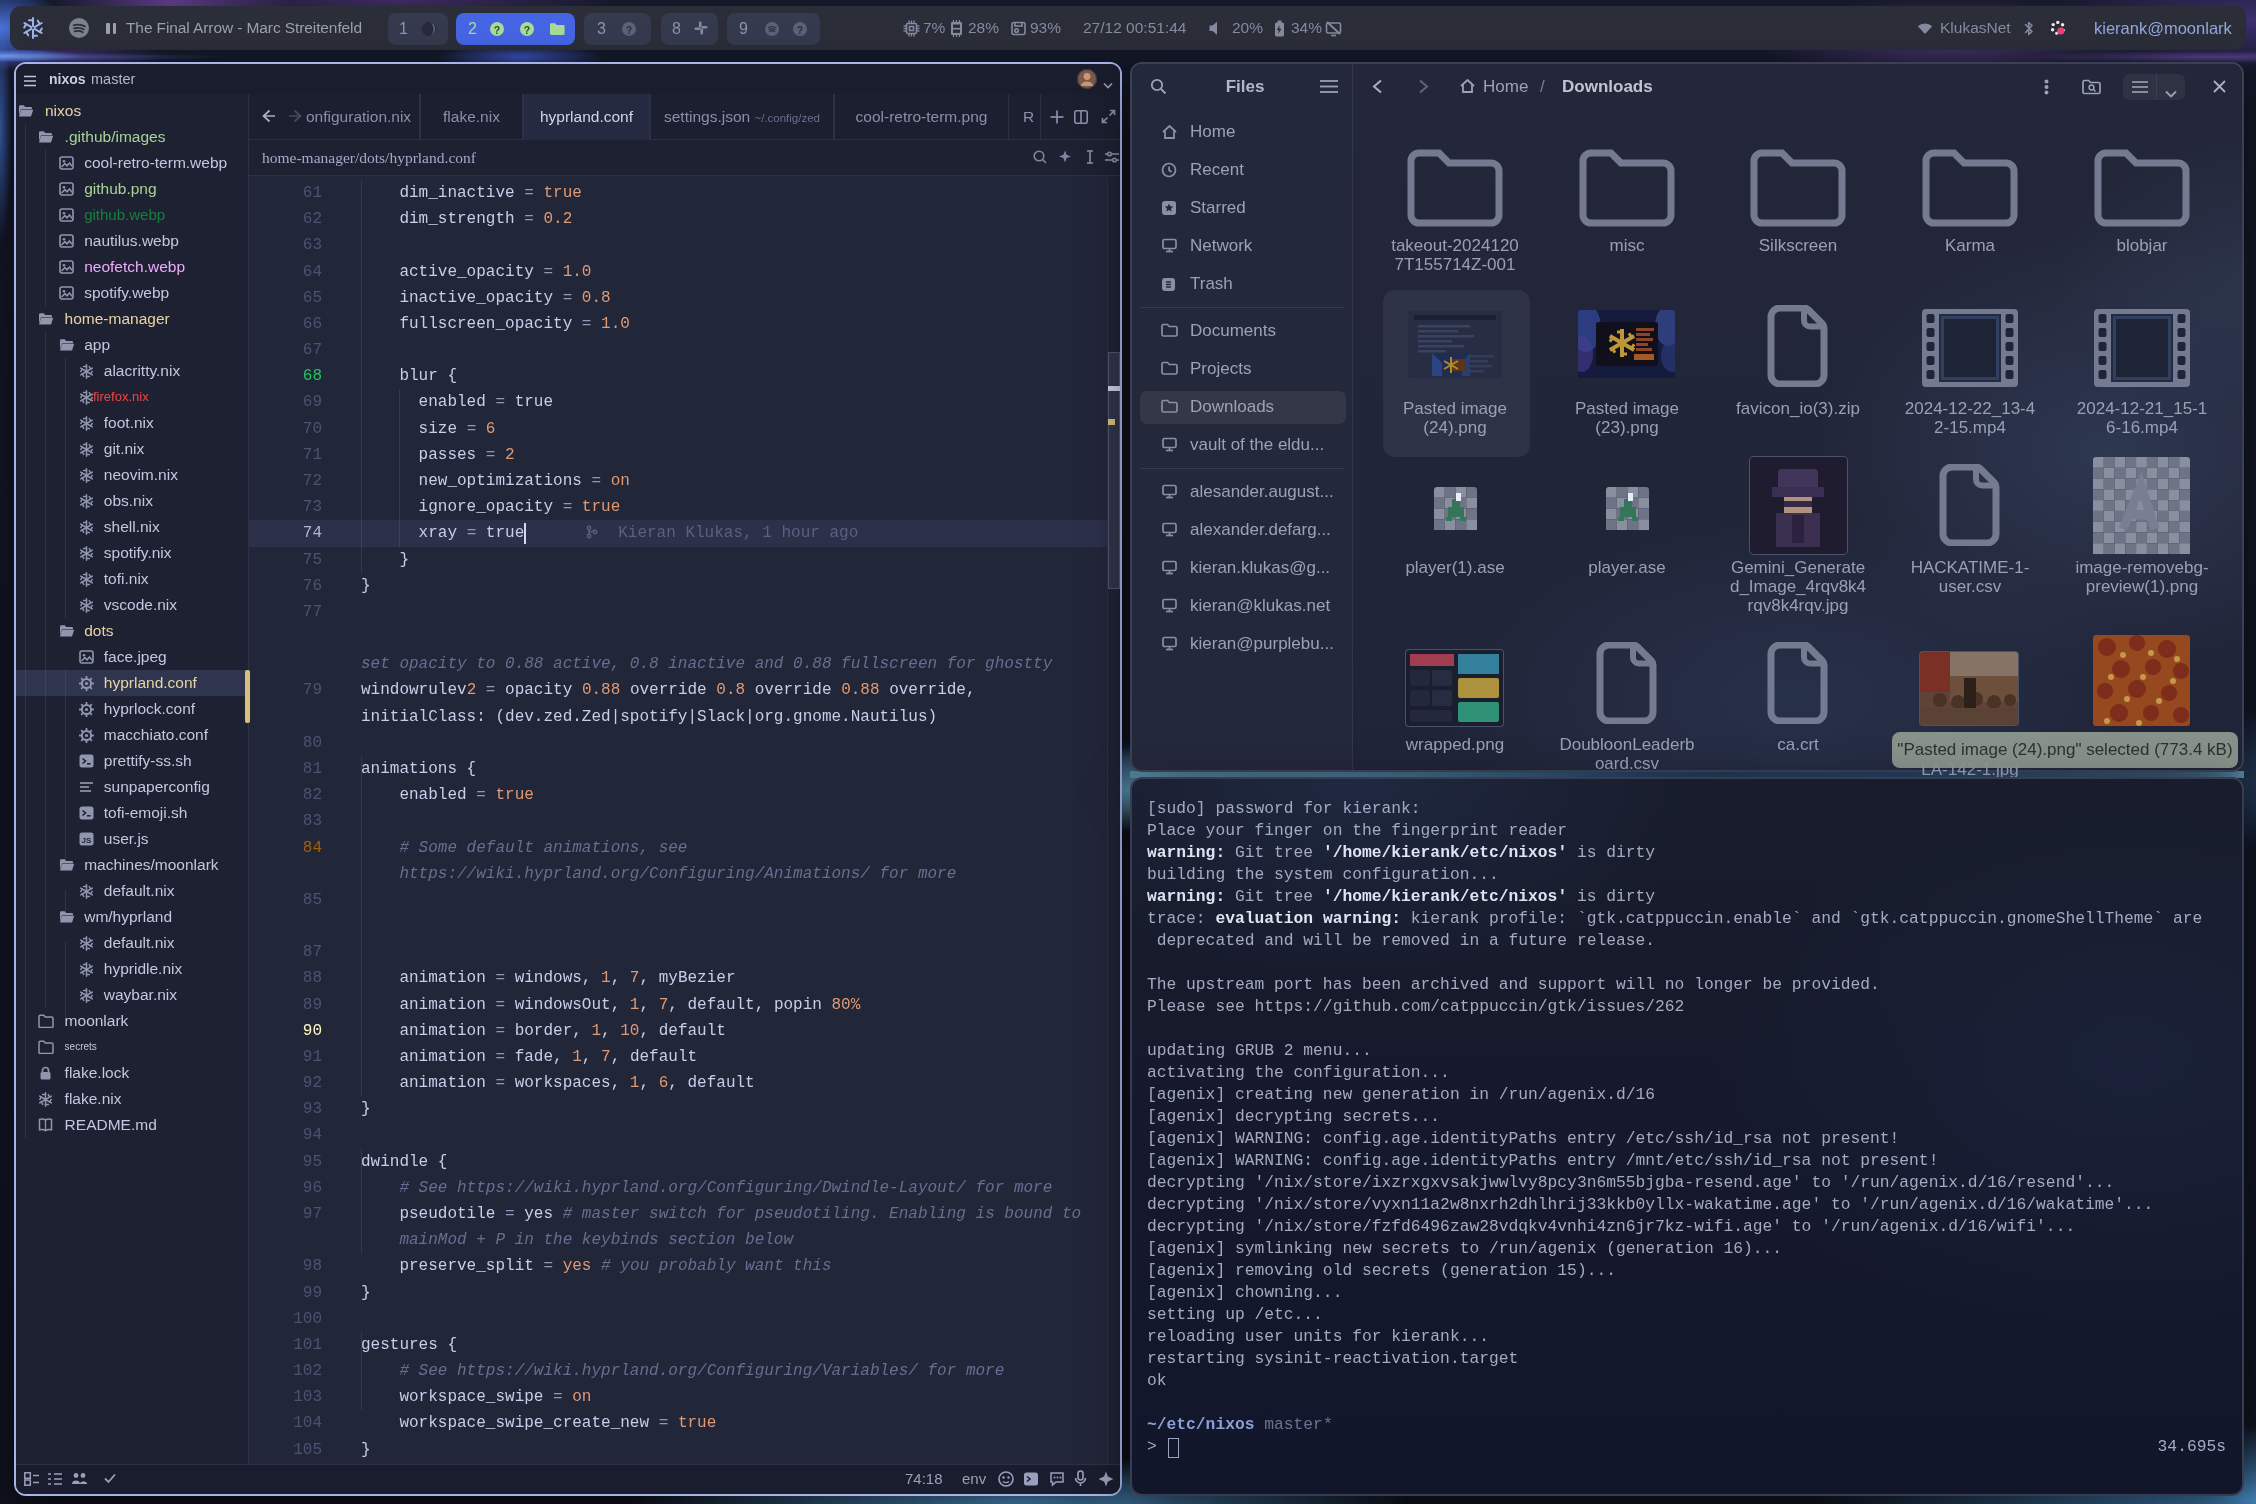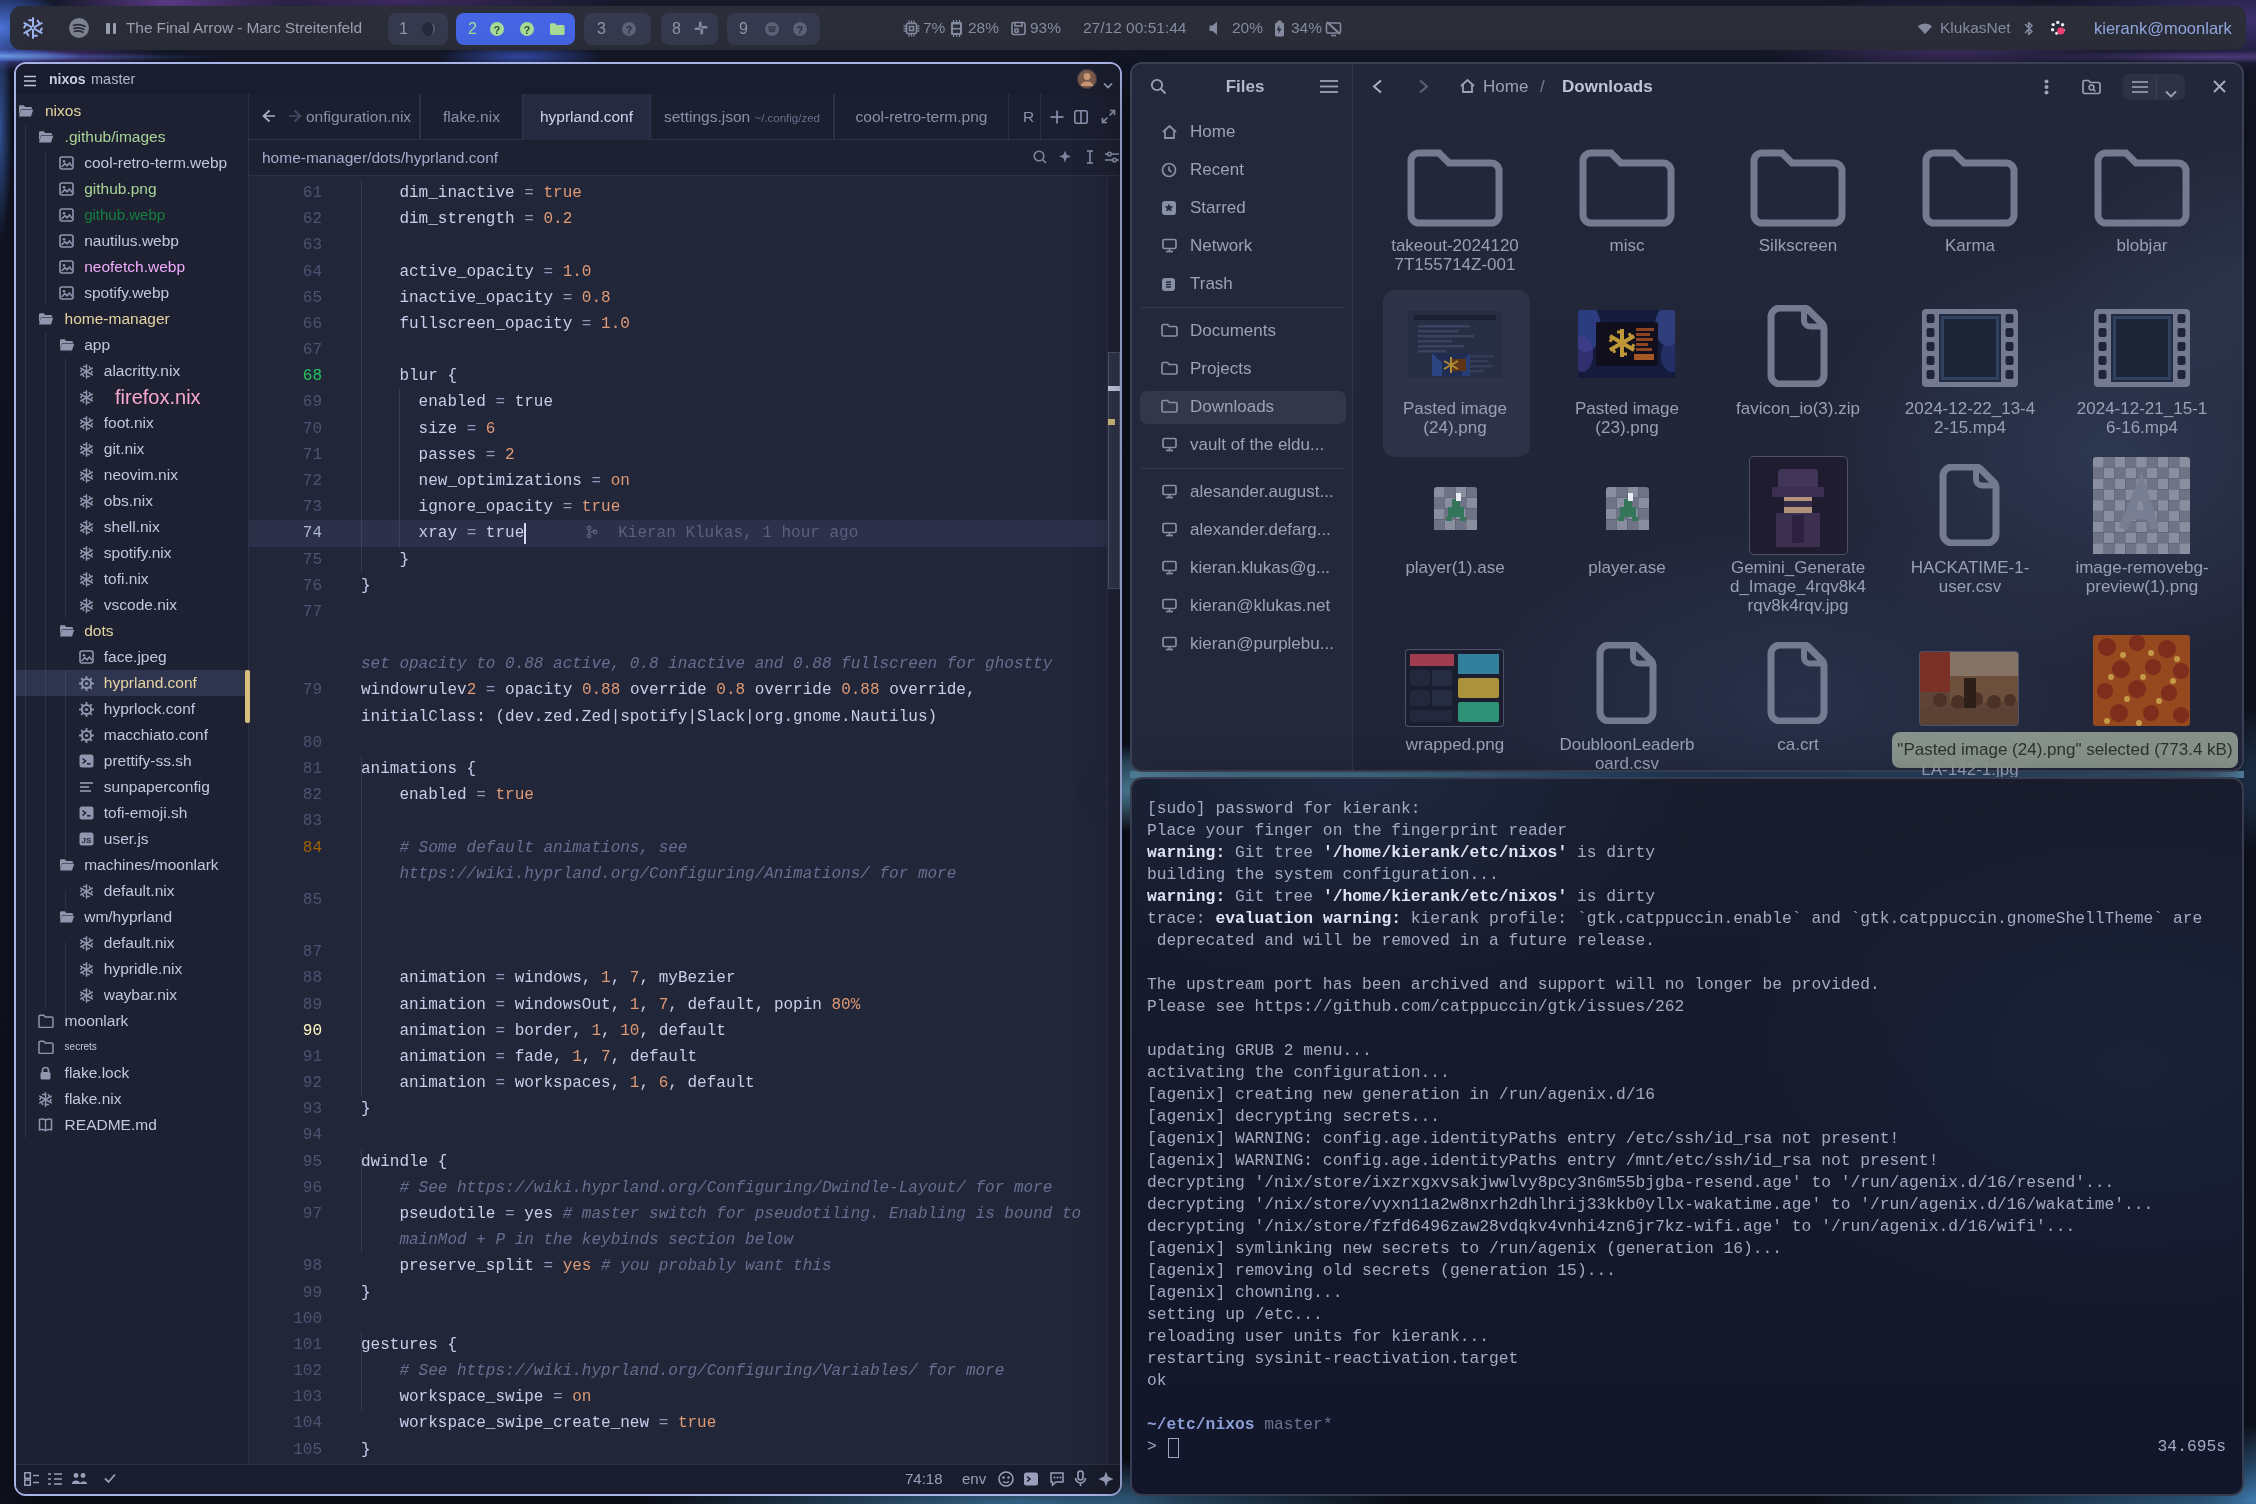--- a/index.html
+++ b/index.html
@@ -309,21 +309,21 @@
         <g transform="rotate(240 7.5 7.5)">
           <line x1="7.5" y1="7.5" x2="7.5" y2="0.8"></line>
           <line x1="7.5" y1="2.6" x2="4.6" y2="2.6"></line>
         </g>
         <g transform="rotate(300 7.5 7.5)">
           <line x1="7.5" y1="7.5" x2="7.5" y2="0.8"></line>
           <line x1="7.5" y1="2.6" x2="4.6" y2="2.6"></line>
         </g>
       </g>
     </svg></div>
-<div style="position:absolute;left:115px;top:384px;height:26px;line-height:26px;font-size:20px;color:#f9a8d4;white-space:nowrap">firefox.nix</div>
+<div style="position:absolute;left:93px;top:384px;height:26px;line-height:26px;font-size:13px;color:#ef4444;white-space:nowrap">firefox.nix</div>
 <div style="position:absolute;left:78.9px;top:416px"><svg width="15" height="15" viewBox="0 0 15 15" style="">
       <g stroke="#8f96ae" stroke-width="1.5" stroke-linecap="round">
         <g transform="rotate(0 7.5 7.5)">
           <line x1="7.5" y1="7.5" x2="7.5" y2="0.8"></line>
           <line x1="7.5" y1="2.6" x2="4.6" y2="2.6"></line>
         </g>
         <g transform="rotate(60 7.5 7.5)">
           <line x1="7.5" y1="7.5" x2="7.5" y2="0.8"></line>
           <line x1="7.5" y1="2.6" x2="4.6" y2="2.6"></line>
         </g>
@@ -834,21 +834,21 @@
       <rect x="0.8" y="0.8" width="12.4" height="12.4" rx="2" fill="none" stroke="#8a90ab" stroke-width="1.6"></rect>
       <line x1="7" y1="1" x2="7" y2="13" stroke="#8a90ab" stroke-width="1.6"></line>
     </svg></div>
 <div style="position:absolute;left:1101px;top:109px;width:15px;height:15px"><svg width="15" height="15" viewBox="0 0 15 15" style="">
       <g stroke="#8a90ab" stroke-width="1.7" fill="none">
         <path d="M9 1.5 h4.5 v4.5 M13.2 1.8 L8.5 6.5"></path>
         <path d="M6 13.5 H1.5 V9 M1.8 13.2 L6.5 8.5"></path>
       </g>
     </svg></div>
 <div style="position:absolute;left:249px;top:140px;width:871px;height:36px;background:#1e2132;border-bottom:1px solid #2d3147"></div>
-<div style="position:absolute;left:262px;top:140px;height:36px;line-height:36px;font-size:15.5px;color:#a3abca;font-family:Liberation Sans, sans-serif">home-manager/dots/hyprland.conf</div>
+<div style="position:absolute;left:262px;top:140px;height:36px;line-height:36px;font-size:15.5px;color:#a3abca;font-family:Liberation Serif, serif">home-manager/dots/hyprland.conf</div>
 <div style="position:absolute;left:1032px;top:149px;width:16px;height:16px"><svg width="16" height="16" viewBox="0 0 16 16" style="">
       <circle cx="7" cy="7" r="4.8" fill="none" stroke="#7e85a0" stroke-width="1.6"></circle>
       <line x1="10.5" y1="10.5" x2="14" y2="14" stroke="#7e85a0" stroke-width="1.6"></line>
     </svg></div>
 <div style="position:absolute;left:1057px;top:149px;width:16px;height:16px"><svg width="16" height="16" viewBox="0 0 16 16" style="">
       <path d="M8 1.5 l1.6 4.3 L14 7.4 l-4.4 1.6 L8 13.5 l-1.6-4.5 L2 7.4 l4.4-1.6 z" fill="#7e85a0"></path>
     </svg></div>
 <div style="position:absolute;left:1083px;top:149px;width:14px;height:16px"><svg width="14" height="16" viewBox="0 0 14 16" style="">
       <g stroke="#8a90ab" stroke-width="1.6">
         <line x1="7" y1="2" x2="7" y2="14"></line>

